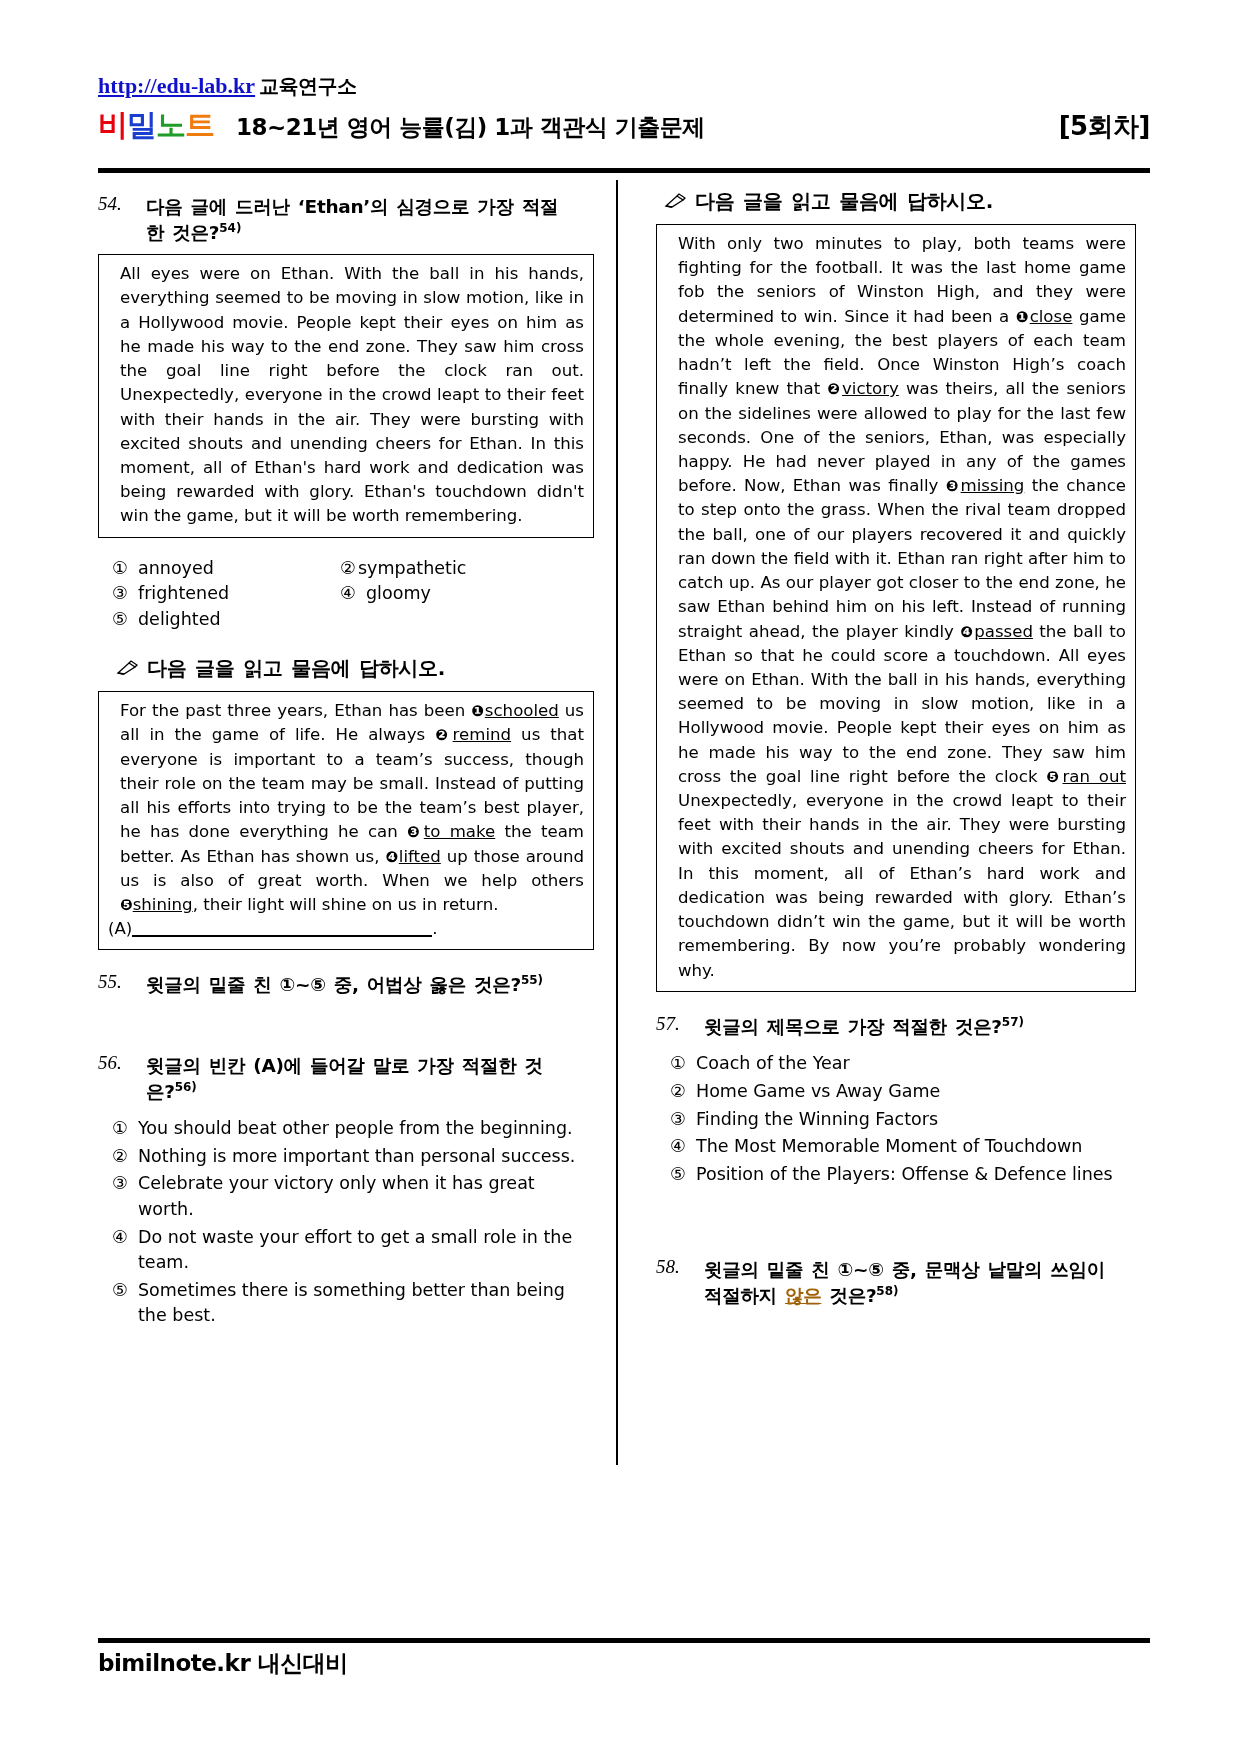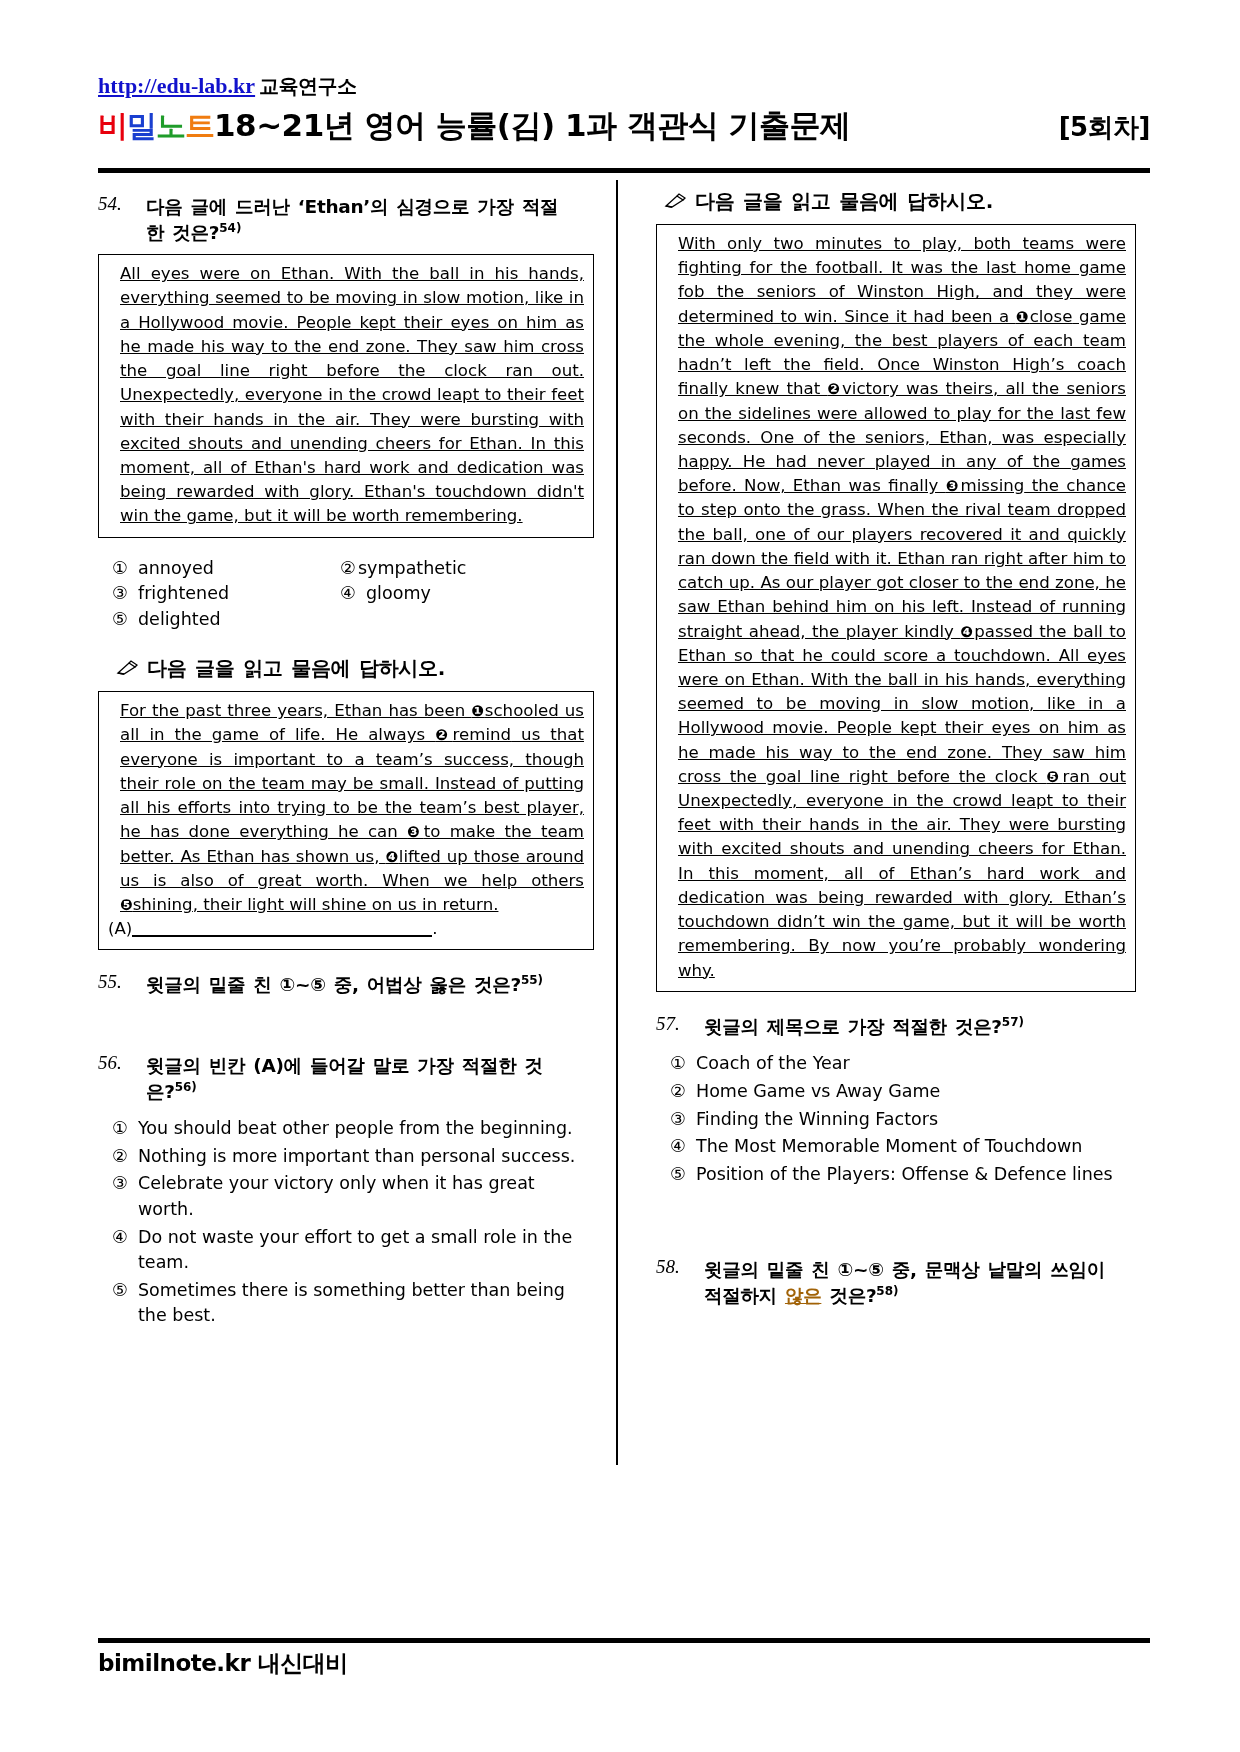--- a/index.html
+++ b/index.html
@@ -55,22 +55,23 @@
   .brand {
     font-size: 30px;
     font-weight: bold;
     letter-spacing: -1px;
   }
   .brand .c1 { color: #e8000d; }
   .brand .c2 { color: #1a3fd0; }
   .brand .c3 { color: #1f9c2a; }
   .brand .c4 { color: #f07c10; }
   .title-main {
-    font-size: 31px;
-    font-weight: bold;
+    font-size: 23px;
+    font-weight: bold;
+    margin-left: 22px;
     letter-spacing: -0.5px;
   }
   .title-round {
     font-size: 26px;
     font-weight: bold;
     margin-left: auto;
     letter-spacing: -0.5px;
   }
   .rule-top {
     position: absolute;
@@ -174,21 +175,21 @@
     border: 1.5px solid #000;
     margin-top: 9px;
     padding: 7px 9px 8px 9px;
     font-size: 16.6px;
     line-height: 1.46;
     text-align: justify;
     text-justify: inter-word;
     hyphens: none;
   }
   .passage p { margin: 0; }
-  .passage .indent { padding-left: 12px; text-decoration: underline; }
+  .passage .indent { padding-left: 12px; }
   .cnum {
     font-family: "DejaVu Sans", sans-serif;
     font-size: 15px;
     font-weight: bold;
   }
   .blank-a {
     display: inline-block;
     border-bottom: 2px solid #000;
     width: 300px;
     vertical-align: -3px;

